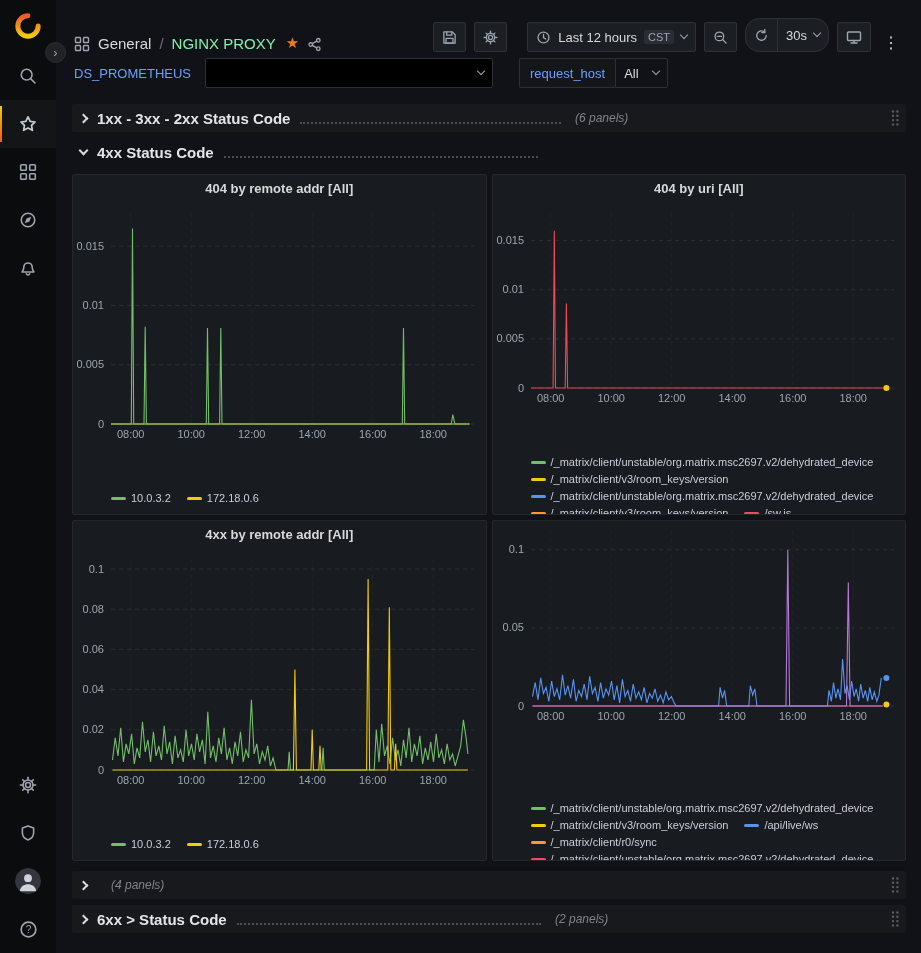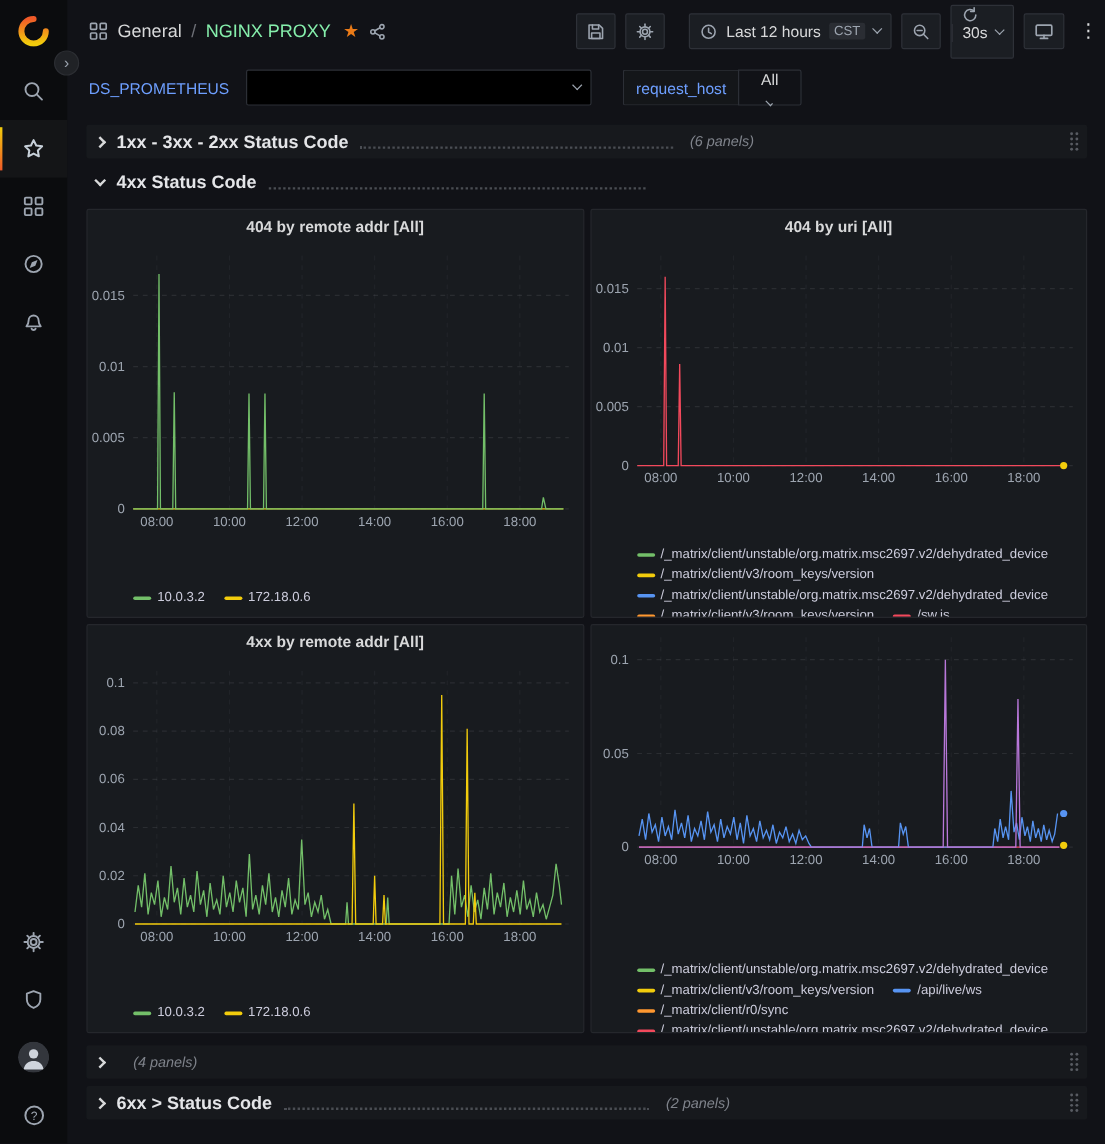--- a/index.html
+++ b/index.html
@@ -35,58 +35,58 @@
   .avatar-wrap { width:26px; height:26px; border-radius:50%; overflow:hidden; display:block; }
 
   
   .icon { display:inline-flex; align-items:center; justify-content:center; }
   .icon svg { display:block; }
   .stroke { fill:none; stroke:#9da5b0; stroke-width:1.4; stroke-linecap:round; stroke-linejoin:round; }
   .stroke-w { fill:none; stroke:#c7d0d9; stroke-width:1.5; stroke-linecap:round; stroke-linejoin:round; }
 
   
   .main { position:absolute; left:56px; top:0; width:865px; height:953px; }
-  .topbar { height:52px; display:flex; align-items:center; padding:0 2px 0 18px; gap:8px; }
+  .topbar { height:52px; display:flex; align-items:flex-end; padding:0 18px 0 18px; gap:8px; }
   .crumb { display:flex; align-items:center; gap:8px; font-size:15px; }
   .crumb .section { color:#d8d9da; cursor:pointer; }
   .crumb .sep { color:#6e7077; }
   .crumb .title { color:#86efac; font-weight:500; cursor:pointer; }
   .star-glyph { color:#eb7b18; font-size:15px; cursor:pointer; margin-left:2px; }
   .tb-spacer { flex:1; }
   .tb-btn {
     display:flex; align-items:center; gap:7px; height:30px; padding:0 8px;
     background:#1b1e23; border:1px solid #2e3138; border-radius:2px;
     color:#d8d9da; cursor:pointer; font-size:13px; white-space:nowrap;
   }
   .tz-pill { background:#2a2d33; color:#9da5b0; font-size:11px; padding:1px 4px; border-radius:2px; }
   .chev-d {
     width:6px; height:6px; border-right:1.5px solid #9da5b0; border-bottom:1.5px solid #9da5b0;
     transform:rotate(45deg); margin-top:-4px; display:inline-block;
   }
-  .tb-group { display:flex; align-items:stretch; border:1px solid #2e3138; border-radius:2px; background:#1b1e23; height:45px;flex-direction:column; }
+  .tb-group { display:flex; align-items:stretch; border:1px solid #2e3138; border-radius:14px; background:#1b1e23; height:34px; }
   .tb-group .seg { display:flex; align-items:center; gap:7px; padding:0 8px; cursor:pointer; }
   .tb-group .seg + .seg { border-left:1px solid #2e3138; }
   .kebab { color:#d8d9da; font-size:16px; padding:0 4px; cursor:pointer; }
 
   
   .submenu { display:flex; align-items:center; padding:6px 14px 8px 18px; }
   .var-label { color:#6e9fff; font-size:13px; margin-right:14px; cursor:pointer; }
   .ds-select {
     width:288px; height:30px; background:#000000; border:1px solid #2c2f36; border-radius:2px;
     display:flex; align-items:center; padding:0 8px; cursor:pointer;
   }
   .ds-select .val { flex:1; color:#d8d9da; }
   .var-group { display:flex; margin-left:26px; height:30px; }
   .var-group .lbl {
     display:flex; align-items:center; padding:0 10px; border:1px solid #2c2f36;
     border-right:none; border-radius:2px 0 0 2px; color:#6e9fff; background:#141619;
   }
   .var-group .valbox {
-    display:flex; align-items:center; gap:14px; padding:0 18px; border:1px solid #2c2f36;
-    border-radius:0 2px 2px 0; color:#d8d9da; cursor:pointer; background:#111217;flex-direction:column;
+    display:flex; align-items:center; gap:14px; padding:0 8px; border:1px solid #2c2f36;
+    border-radius:0 2px 2px 0; color:#d8d9da; cursor:pointer; background:#111217;
   }
 
   
   .dash { padding:2px 15px 0 16px; }
   .row-head { display:flex; align-items:center; height:28px; margin:6px 0; padding:0 4px; border-radius:2px; cursor:pointer; }
   .row-head.collapsed { background:#17191d; }
   .chev { display:inline-block; width:7px; height:7px; border-right:2px solid #d8d9da; border-bottom:2px solid #d8d9da; margin:0 10px 0 4px; }
   .chev.right { transform:rotate(-45deg); }
   .chev.down { transform:rotate(45deg); margin-top:-3px; }
   .row-left { display:flex; align-items:center;justify-content:flex-end; }

